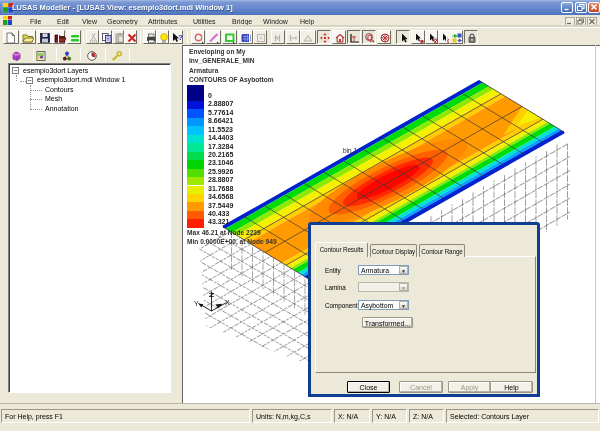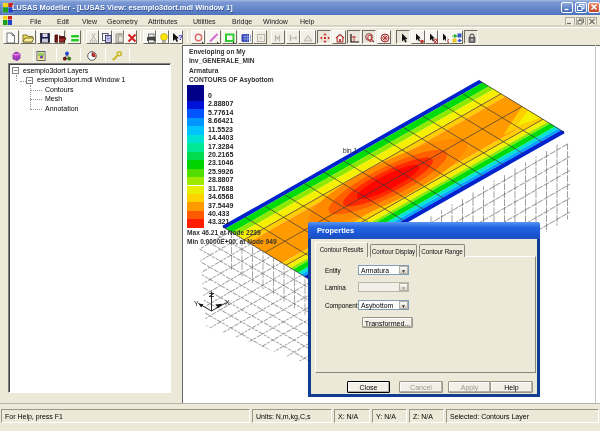--- a/index.html
+++ b/index.html
@@ -463,21 +463,20 @@
     <polygon points="198.5,303.5 203.5,304.2 201.2,307.4" fill="#111"></polygon>
     <polygon points="218.5,308.0 222.5,303.8 215.2,304.6" fill="#111"></polygon>
     <path d="M209.2,293.5 h4.6 M209.2,296.5 h4.6 M213.8,293.5 l-4.6,3" stroke="#111" stroke-width="0.8"></path>
 <text x="194" y="306" font-family="Liberation Sans, sans-serif" font-size="7" fill="#111">Y</text>
 <text x="225" y="305" font-family="Liberation Sans, sans-serif" font-size="7" fill="#111">X</text>
 <text x="343" y="153" font-family="Liberation Sans, sans-serif" font-size="6.5" fill="#222">bin.1</text>
 <path d="M595.5,45 L595.5,403" stroke="#c8c8c0" stroke-width="1"></path>
 </svg>
 
 <div id="dlg">
- <div id="dlgtitle">Properties</div>
  <div class="dtab" style="left:4px;top:17px;width:53px;height:15px;border-color:#fff #8a887a #ECE9D8 #fff;z-index:2">Contour Results</div>
  <div class="dtab" style="left:59px;width:47px">Contour Display</div>
  <div class="dtab" style="left:108px;width:46px">Contour Range</div>
  <div id="dpage"></div>
  <div class="dlab" style="left:14px;top:41.5px">Entity</div>
  <div class="combo" style="left:47px;top:40px;width:51px">
       <span class="cbtxt">Armatura</span>
       <span class="cbarr">▼</span>
     </div>
  <div class="dlab" style="left:14px;top:59px">Lamina</div>

